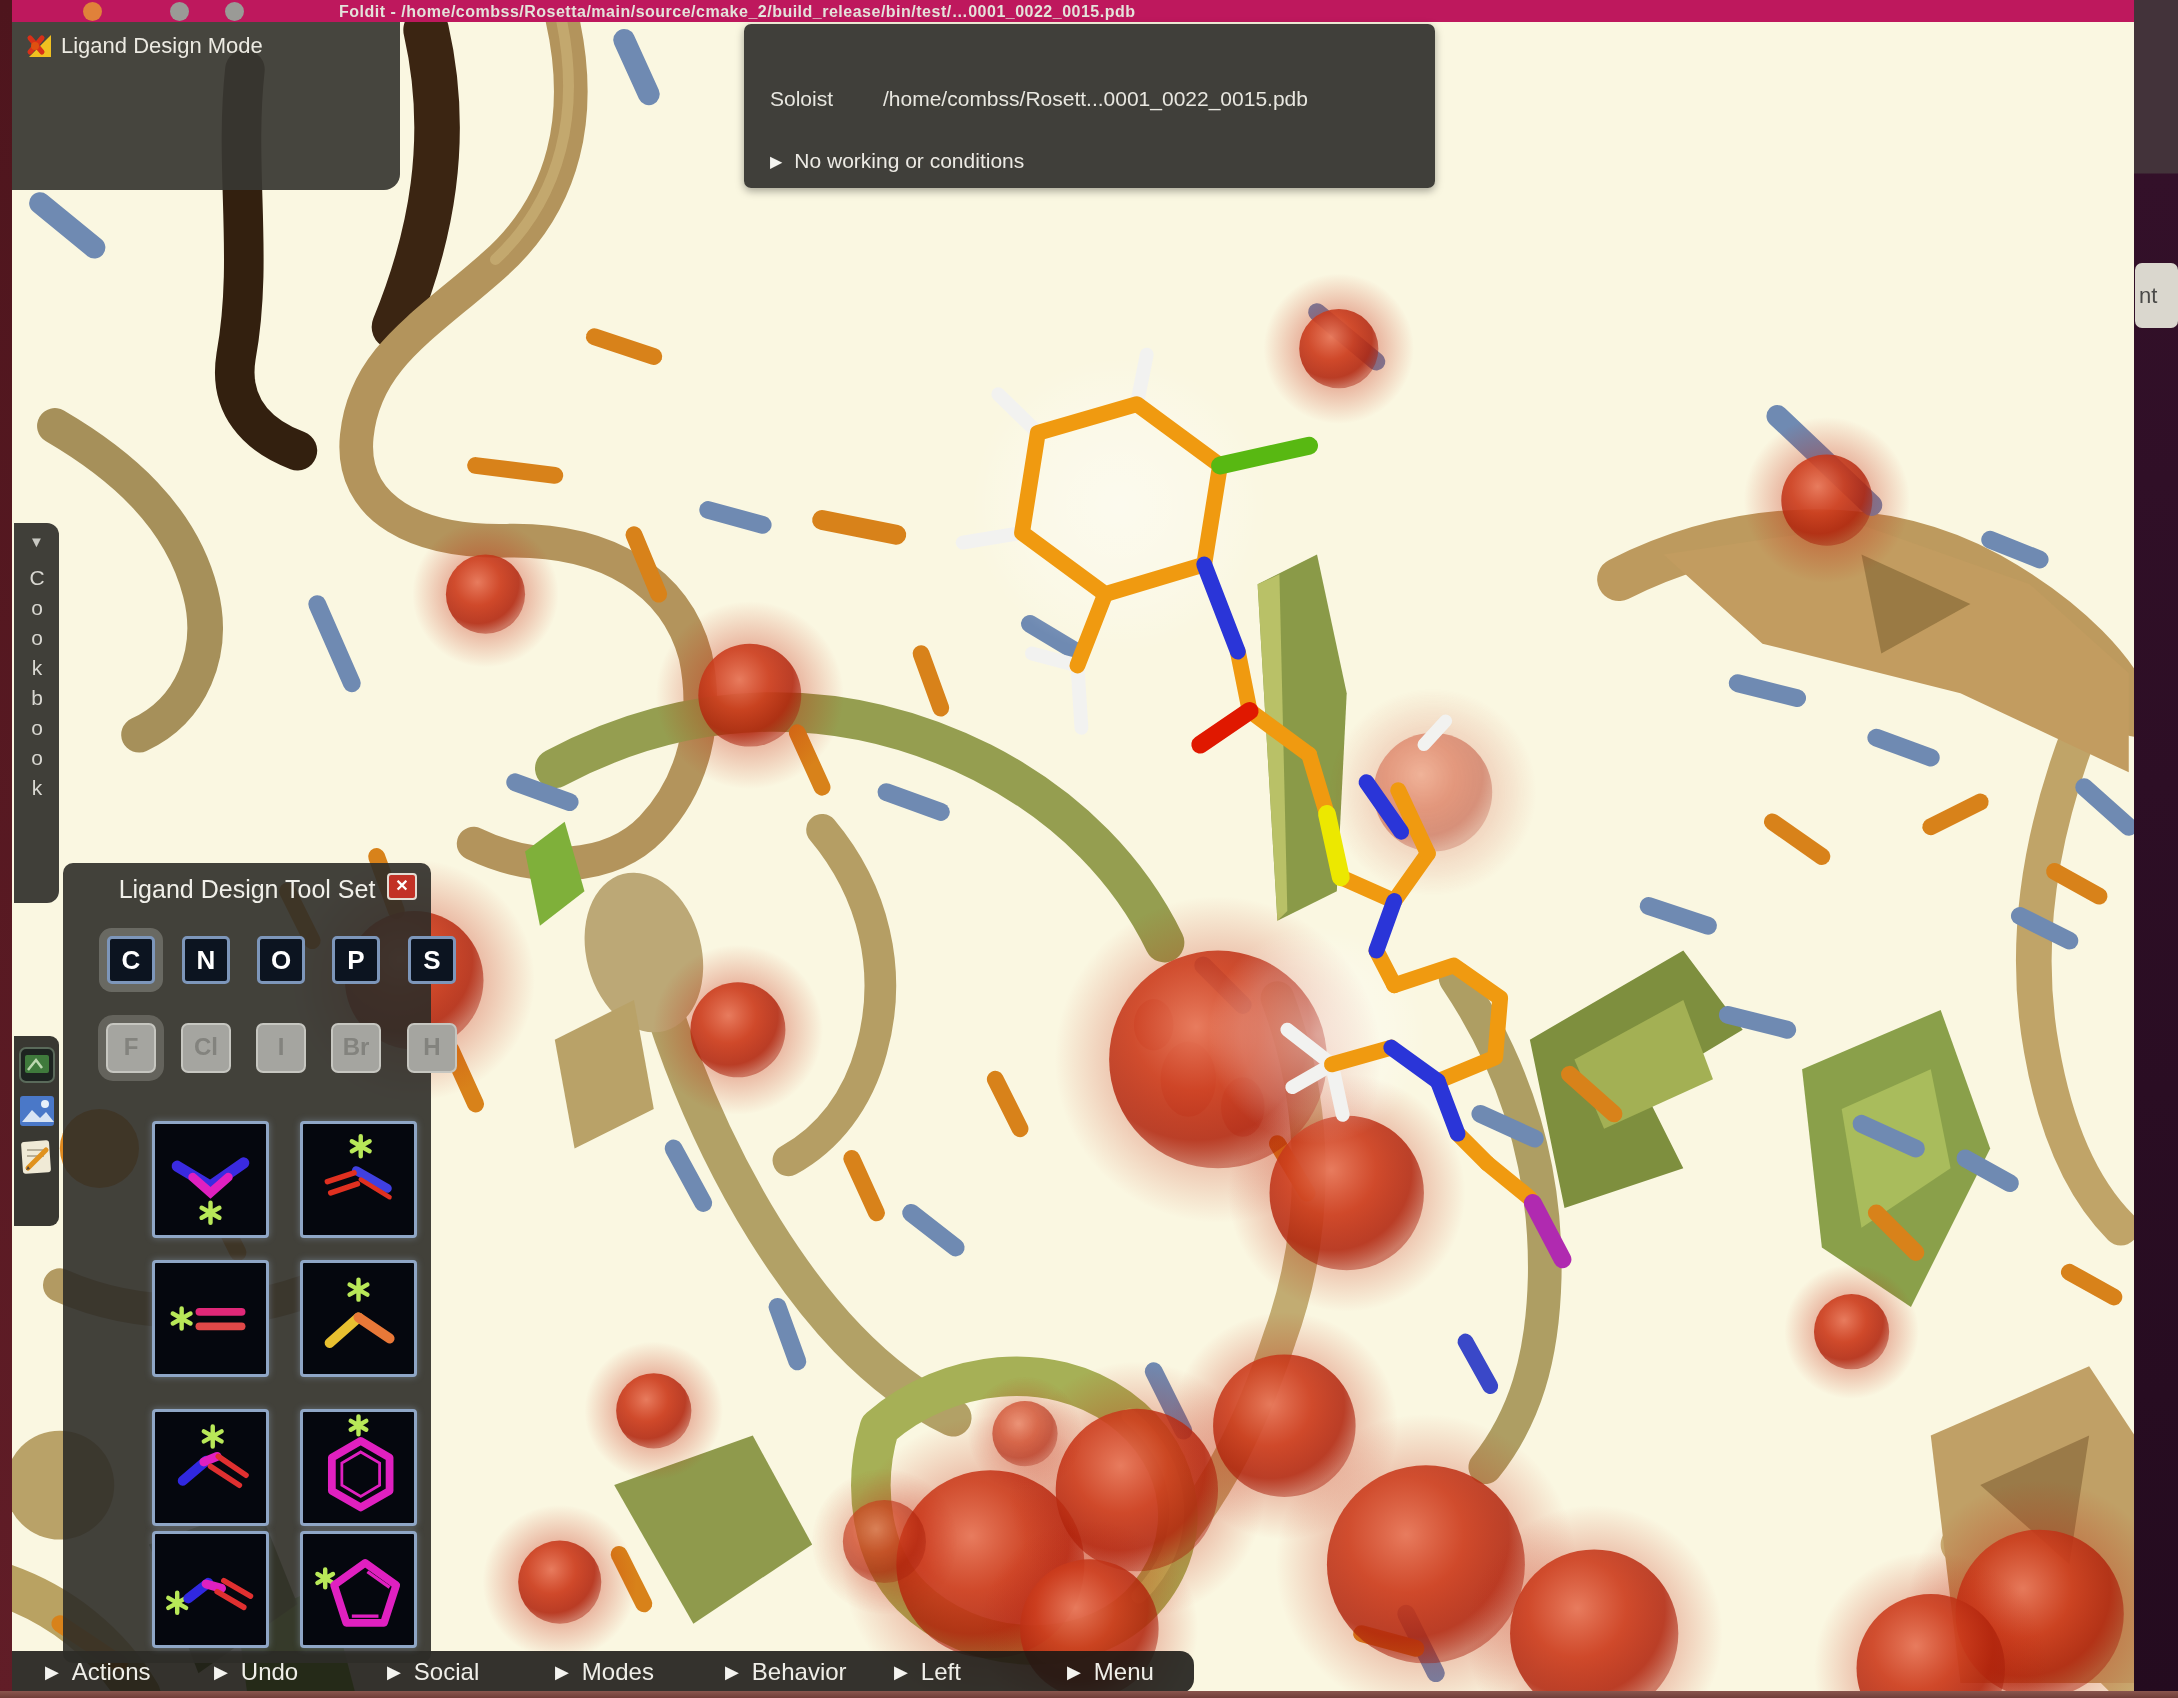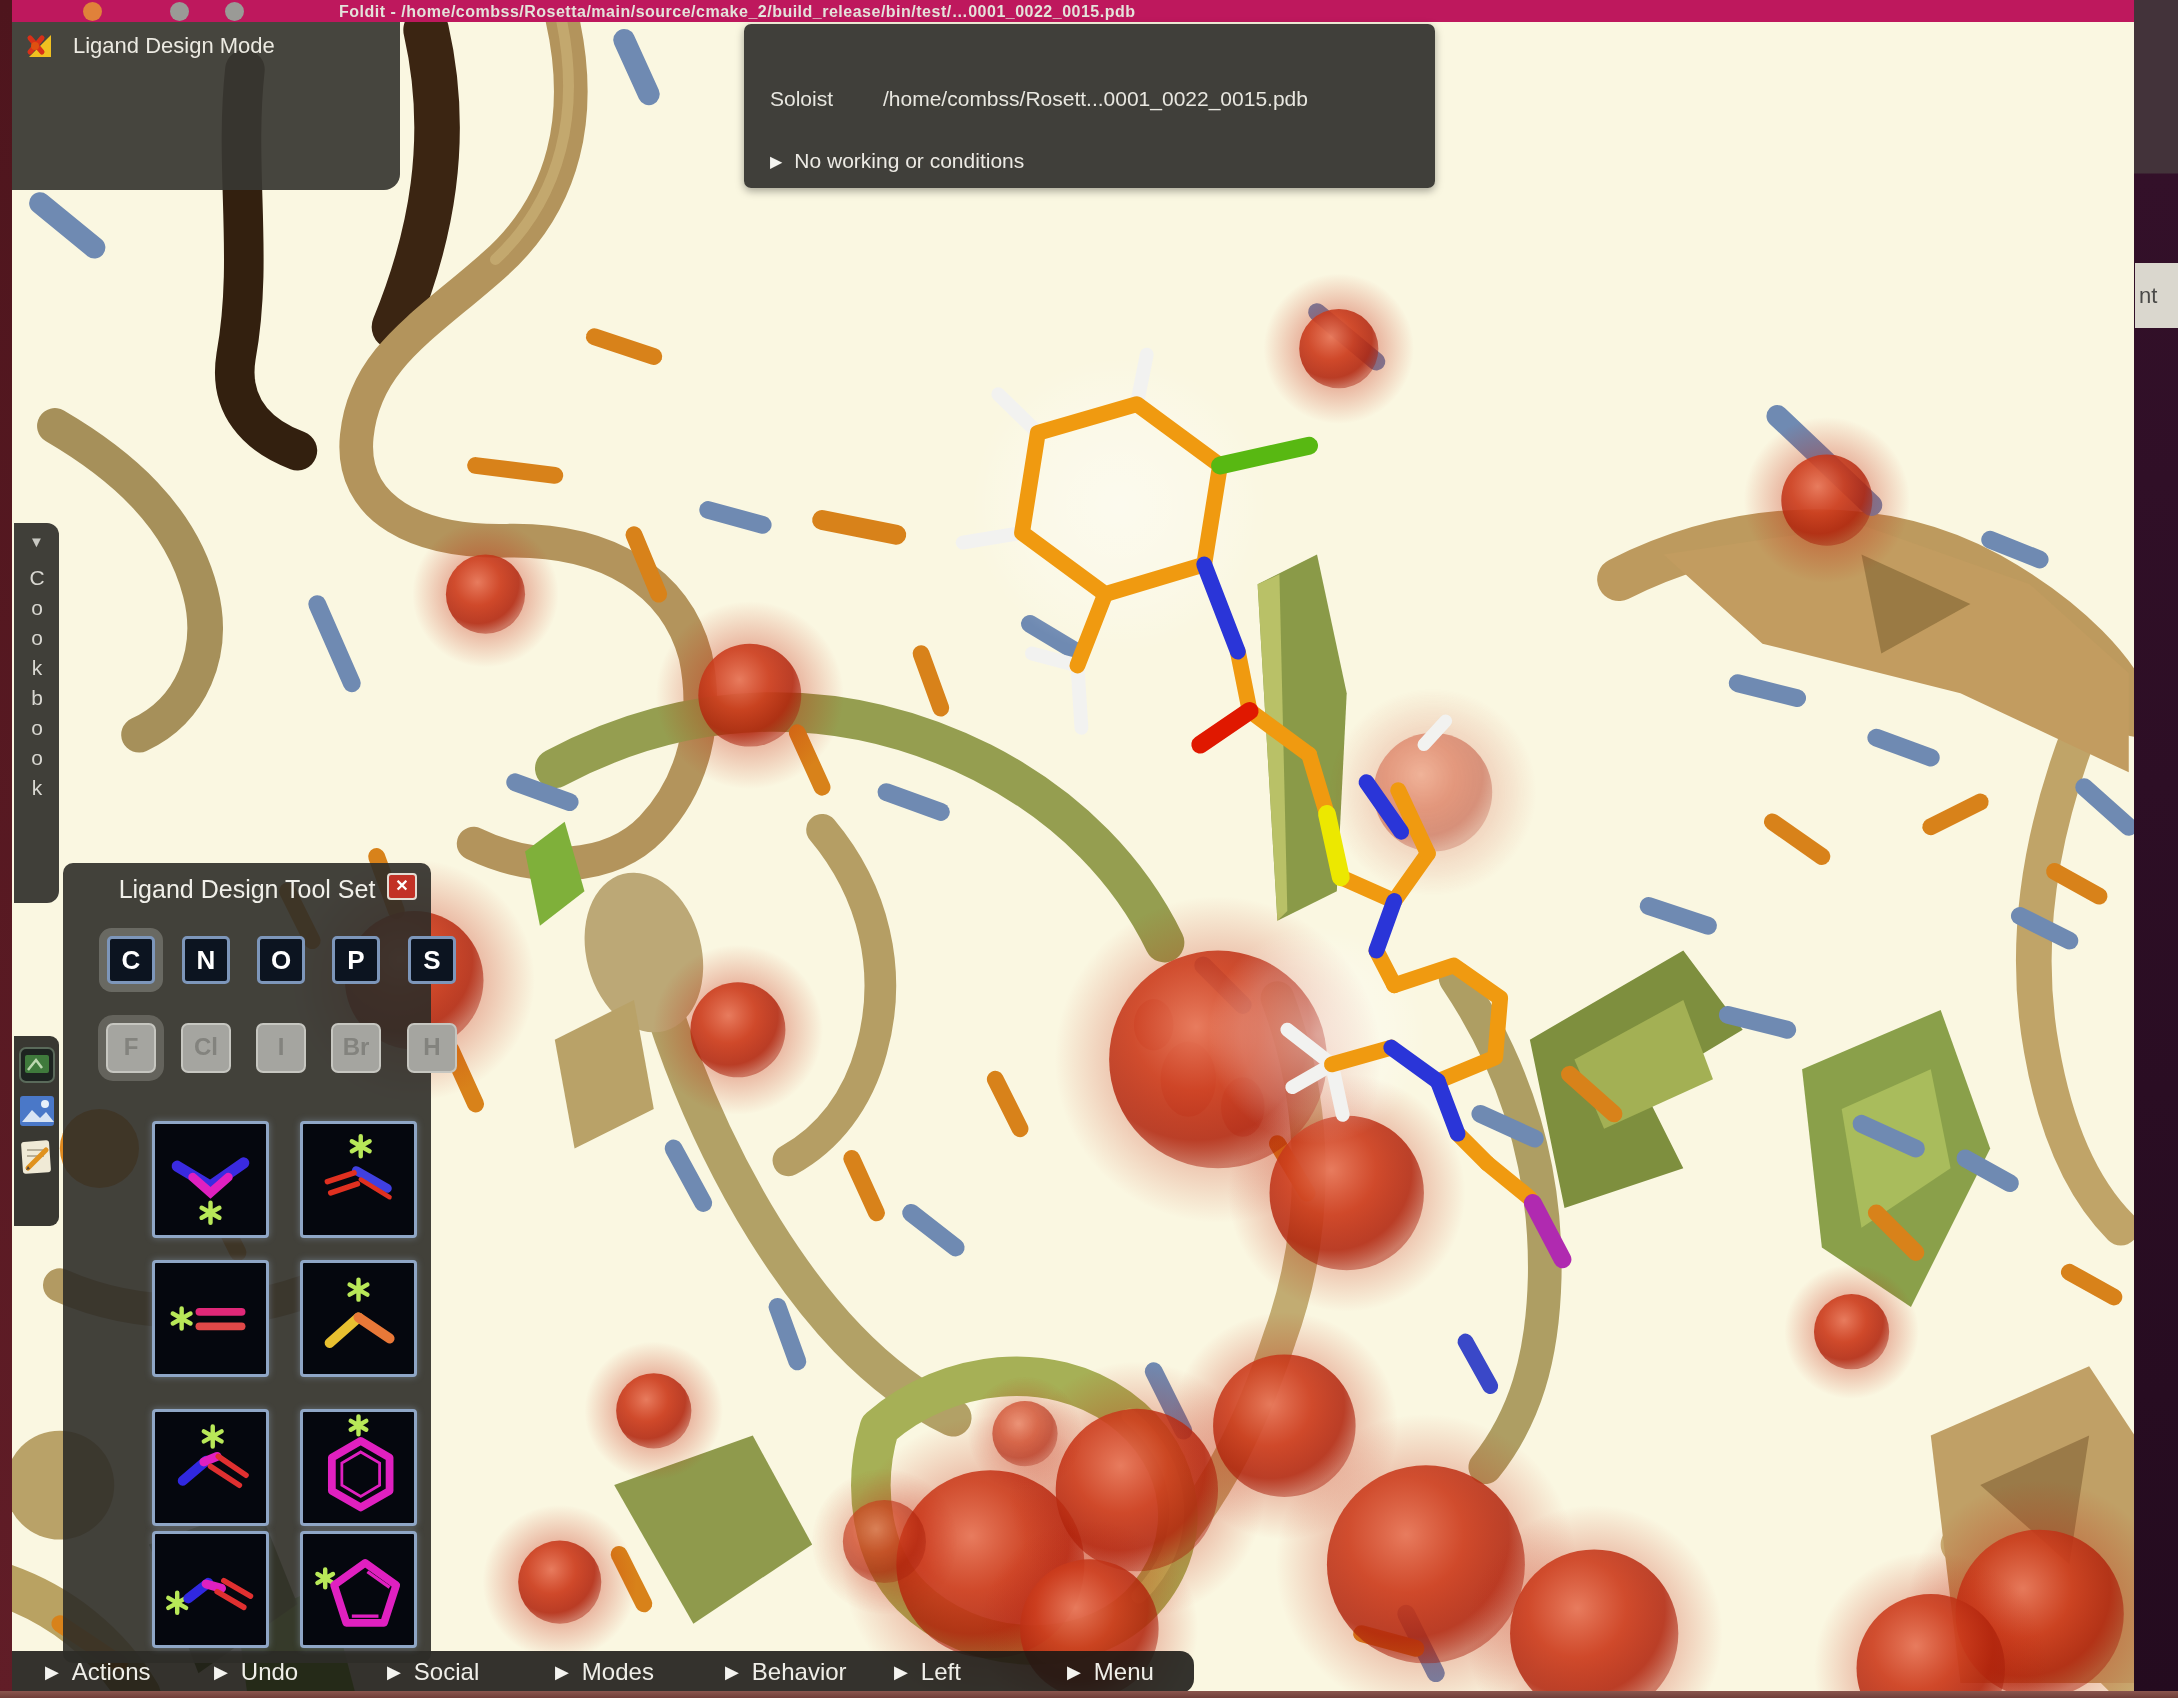--- a/index.html
+++ b/index.html
@@ -18,33 +18,33 @@
   .titlebar .title-text {
     position:absolute; left:327px; top:3px; white-space:nowrap;
     color:#e4e2da; font-size:16px; font-weight:bold; letter-spacing:0.5px;
   }
   .border-left  { position:absolute; left:0; top:0; width:12px; height:1699px; background:linear-gradient(180deg,#4e151d,#611d27); z-index:60; }
   .border-right { position:absolute; left:2134px; top:0; width:44px; height:1699px; background:linear-gradient(180deg,#43333a 0px,#43333a 173px,#331029 174px,#240b1f 100%); z-index:60; }
   .border-bottom{ position:absolute; left:0; top:1691px; width:2178px; height:8px; background:linear-gradient(180deg,#8a564e,#6b3a35); z-index:70; }
   .edge-tab {
     position:absolute; left:2135px; top:263px; width:43px; height:65px;
     background:#dad7ce; color:#4a4a48; font-size:22px; z-index:65;
-    display:flex; align-items:center; padding-left:4px; overflow:hidden;
+    display:flex; align-items:center; padding-left:4px; overflow:hidden;border-radius:7px;
   }
   
   .viewport { position:absolute; left:12px; top:22px; width:2123px; height:1669px; background:#faf7e1; z-index:1; }
   .viewport svg { display:block; }
   
   .hud { position:absolute; z-index:50; color:#e9e8e2; }
   
   .mode-panel {
     left:12px; top:22px; width:388px; height:168px;
     background:rgba(56,55,50,.93); border-radius:0 0 16px 0; padding:10px 14px;
   }
-  .mode-title { display:flex; align-items:center; gap:20px; font-size:22px; color:#eceae2; }
+  .mode-title { display:flex; align-items:center; gap:8px; font-size:22px; color:#eceae2; }
   .mode-help { margin-top:30px; font-size:20px; line-height:27px; color:#e6e4dc; }
   
   .score-panel {
     left:744px; top:24px; width:691px; height:164px;
     background:rgba(54,53,48,.95); border-radius:7px; box-shadow:0 3px 8px rgba(0,0,0,.35);
   }
   .score-row1 { position:absolute; top:16px; left:0; width:100%; height:36px; font-size:30px; color:#f2f1ec; }
   .score-row1 .rk  { position:absolute; left:26px; }
   .score-row1 .rkv { position:absolute; left:139px; }
   .score-row1 .sc  { position:absolute; left:289px; }

